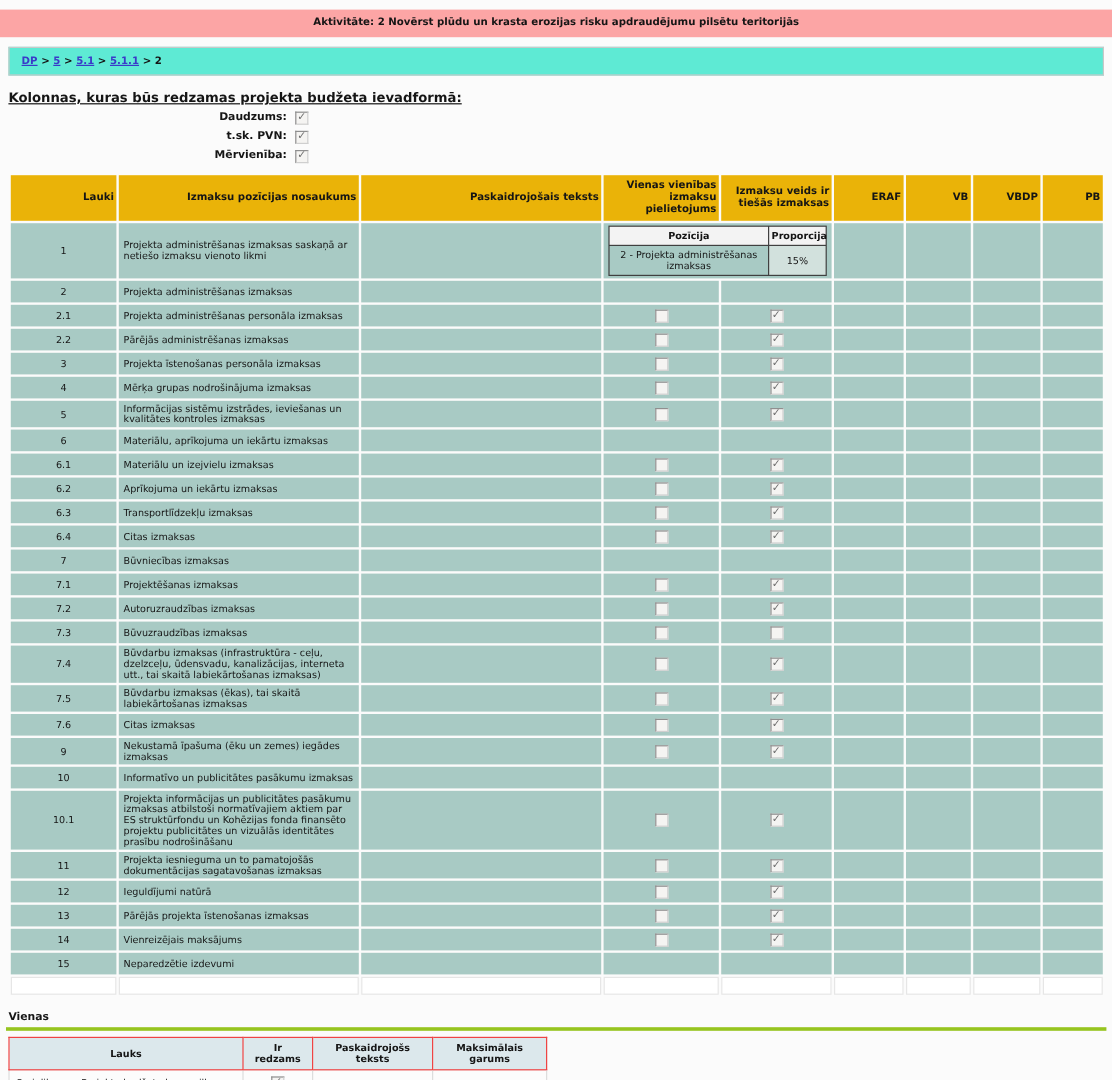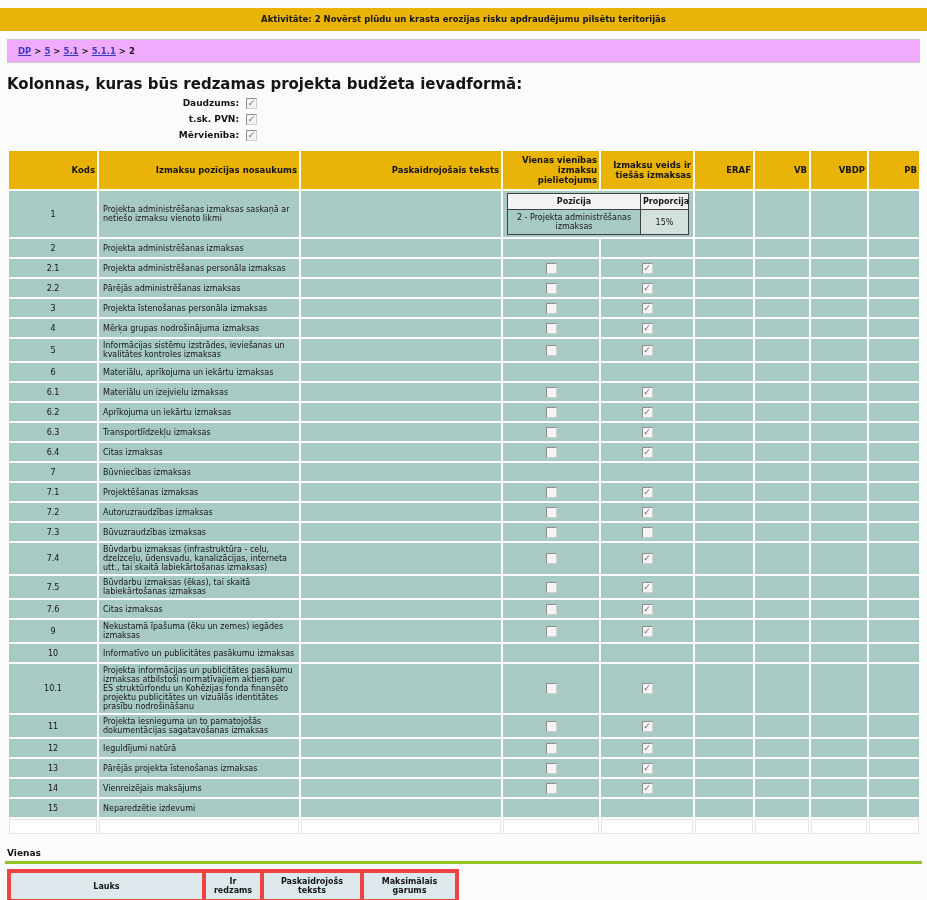--- a/index.html
+++ b/index.html
@@ -1,42 +1,42 @@
 <!DOCTYPE html>
 <html><head>
 <meta charset="utf-8">
 <style>
   html,body{margin:0;padding:0;}
   body{width:927px;height:900px;background:#fbfbfb;font-family:"DejaVu Sans","Liberation Sans",sans-serif;color:#151515;}
-  .topbar{margin-top:8px;background:#eab308;height:23px;line-height:23px;text-align:center;font-weight:bold;font-size:8.5px;}
-  .crumbbox{margin:8px 7px;border:1px solid #c8c8c8;background:#f0abfc;padding:6px 10px;font-size:8.5px;font-weight:bold;}
+  .topbar{margin-top:8px;background:#fca5a5;height:23px;line-height:23px;text-align:center;font-weight:bold;font-size:8.5px;}
+  .crumbbox{margin:8px 7px;border:1px solid #c8c8c8;background:#5eead4;padding:6px 10px;font-size:8.5px;font-weight:bold;}
   .crumbbox a{color:#3a3ac9;text-decoration:underline;cursor:pointer;}
   .sep{margin:0 3px;}
   .colsec{margin:12px 7px 8px;}
-  .colsec-title{font-weight:bold;font-size:15px;margin-bottom:1px;}
+  .colsec-title{font-weight:bold;font-size:11px;margin-bottom:1px;text-decoration:underline;}
   .cbrow{display:flex;margin:5px 0;}
   .cbrow .lbl{width:232px;text-align:right;font-weight:bold;font-size:9px;padding-right:7px;}
   .cb{display:inline-block;width:11px;height:11px;background:#f5f4f2;border:1px solid;border-color:#8f8f8f #cfcfcf #cfcfcf #8f8f8f;box-sizing:border-box;text-align:center;vertical-align:middle;}
   .cb.checked::after{content:"✓";font-size:9px;line-height:9px;color:#6e6e6e;display:block;}
   table.main{margin:2px 7px;border-collapse:separate;border-spacing:2px;table-layout:fixed;width:913px;}
   table.main th{background:#eab308;font-size:8.5px;padding:4px 2px;vertical-align:middle;text-align:right;}
   table.main td{background:#a8cac4;font-size:8px;padding:2px 4px;vertical-align:middle;height:14px;}
   table.main td.k{text-align:center;}
   table.main td.cc{text-align:center;}
   tr.emptyrow td{background:#fff;border:1px solid #e6e6e6;height:13px;padding:0;}
   td.innercell{padding:3px;}
   table.inner{border-collapse:separate;border-spacing:1px;background:#404040;width:100%;table-layout:fixed;}
   table.inner th{background:#f3f3f3;font-size:8px;padding:3px 2px;text-align:center;font-weight:bold;}
   table.inner td{font-size:8px;text-align:center;padding:3px 2px;height:auto;}
   table.inner td.ipz{background:#a8cac4;}
   table.inner td.ipr{background:#d2e1dd;}
   .laukititle{margin:12px 7px 3px;font-weight:bold;font-size:9px;}
   .gline{height:3px;background:#96c41f;margin:0 5px;}
   table.lauki{margin:5px 7px 2px;border-collapse:collapse;font-size:8px;}
-  table.lauki th{background:#dce8ec;border:4px solid #ef4444;padding:4px 6px;font-size:8px;text-align:center;}
+  table.lauki th{background:#dce8ec;border:1px solid #ef4444;padding:4px 6px;font-size:8px;text-align:center;}
   table.lauki td{background:#fcfcfc;border:1px solid #dddddd;padding:4px 6px;height:12px;}
   table.lauki td.cc{text-align:center;}
 </style>
 </head>
 <body>
 
 <div class="topbar">
   <span>Aktivitāte: 2 Novērst plūdu un krasta erozijas risku apdraudējumu pilsētu teritorijās</span>
 </div>
 
@@ -67,21 +67,21 @@
       <col style="width:200px">
       <col style="width:96px">
       <col style="width:92px">
       <col style="width:58px">
       <col style="width:54px">
       <col style="width:56px">
       <col style="width:50px">
     </colgroup>
   <tbody>
       <tr>
-    <th>Kods</th>
+    <th>Lauki</th>
     <th>Izmaksu pozīcijas nosaukums</th>
     <th>Paskaidrojošais teksts</th>
     <th>Vienas vienības izmaksu pielietojums</th>
     <th>Izmaksu veids ir tiešās izmaksas</th>
     <th>ERAF</th>
     <th>VB</th>
     <th>VBDP</th>
     <th>PB</th>
   </tr>
   <tr>

